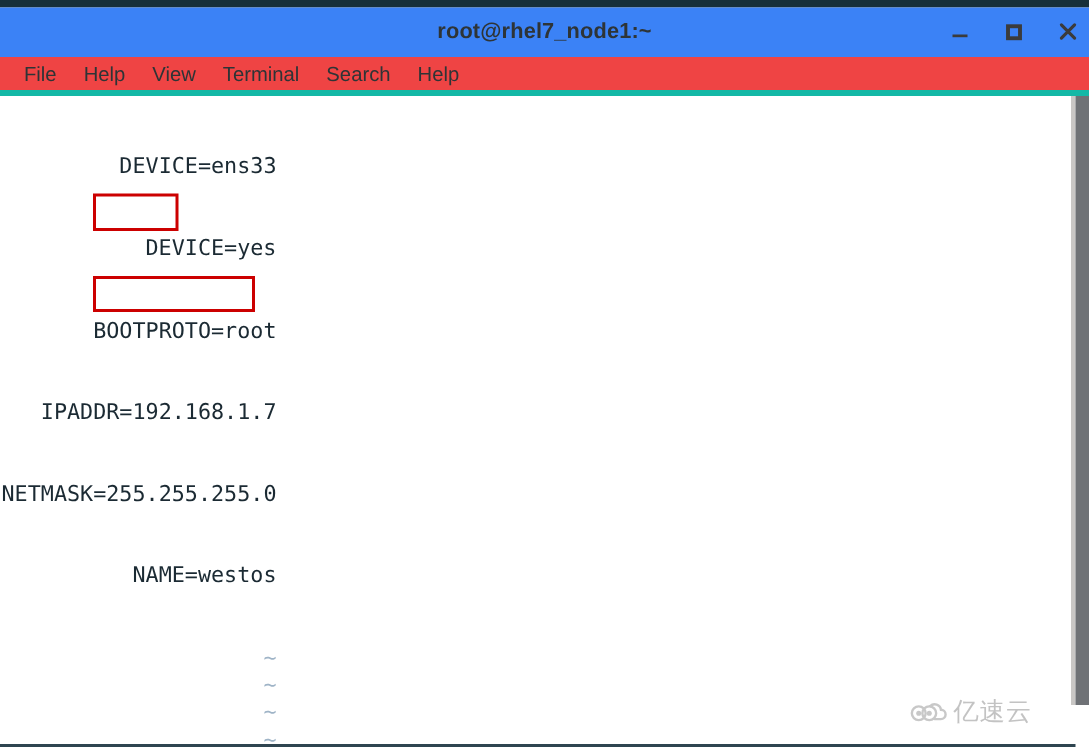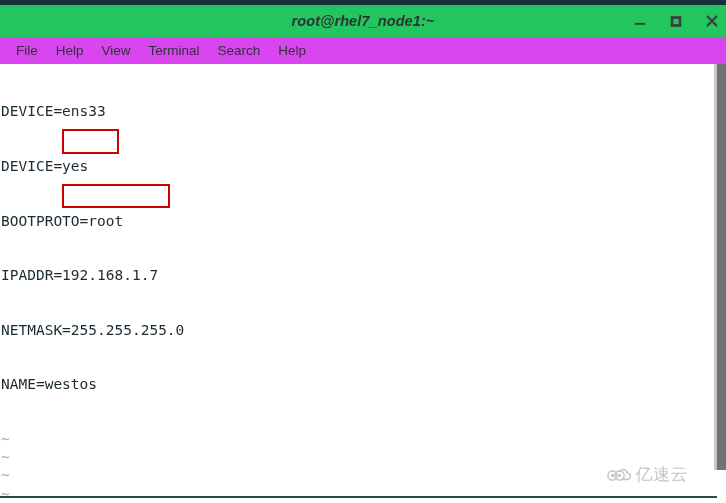--- a/index.html
+++ b/index.html
@@ -22,24 +22,23 @@
     left: 0; top: 0;
     width: 726px; height: 5px;
     background: #16303a;
   }
 
   
   .titlebar {
     position: absolute;
     left: 0; top: 5px;
     width: 726px; height: 36px;
-    background: #22c55e;
+    background: #3b82f6;
     border-bottom: 1px solid #d8d4d0;
     box-sizing: border-box;
-    font-style: italic;
   }
   .title-text {
     position: absolute;
     left: 0; top: 0;
     width: 726px;
     line-height: 32px;
     text-align: center;
     font-size: 14.5px;
     font-weight: bold;
     color: #2e3436;
@@ -60,42 +59,43 @@
     justify-content: center;
     color: #3b3b3b;
   }
   .winbtn svg { display: block; }
 
   
   .menubar {
     position: absolute;
     left: 0; top: 38px;
     width: 726px; height: 26px;
-    background: #d946ef;
-    border-bottom: 1px solid #14b8a6;
+    background: #ef4444;
+    border-bottom: 4px solid #14b8a6;
     box-sizing: border-box;
     display: flex;
-    align-items: flex-end;
+    align-items: center;
     padding-left: 7px;
   }
   .menu-item {
     font-size: 13.5px;
     color: #2e3436;
     padding: 0 9px;
     line-height: 25px;
     white-space: nowrap;
   }
 
   
   .terminal {
     position: absolute;
     left: 0; top: 64px;
     width: 726px; height: 439px;
     background: #ffffff;
     overflow: hidden;
+    text-align: right;
   }
   .term-inner {
     position: absolute;
     left: 0; top: 0;
     padding: 2px 0 0 1px;
     font-family: "DejaVu Sans Mono", "Liberation Mono", monospace;
     font-size: 14.5px;
     line-height: 18.2px;
     color: #1b2a33;
     white-space: pre;

